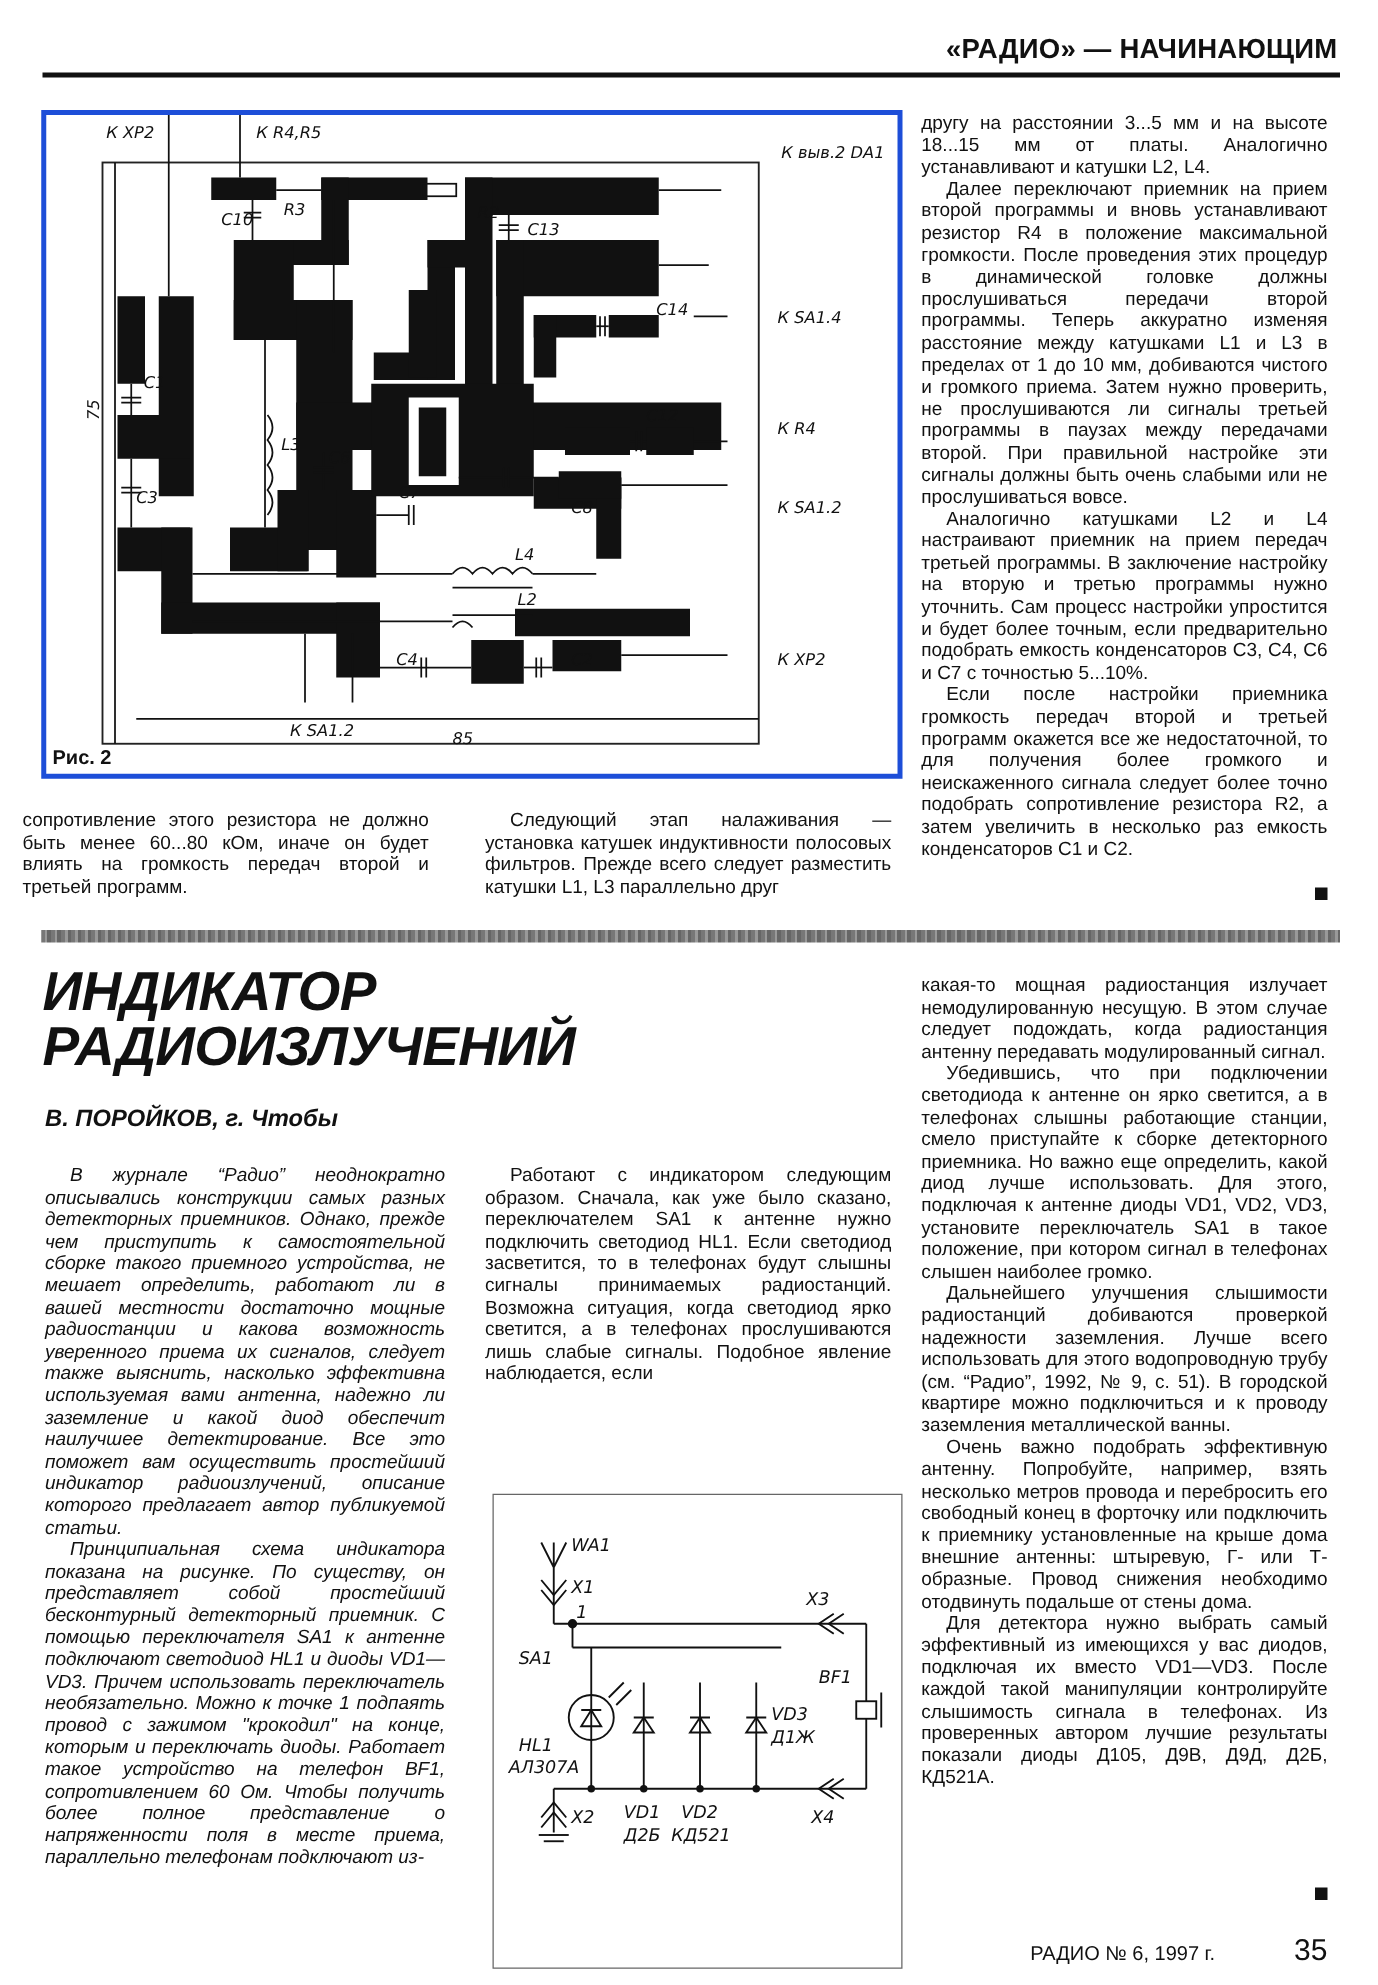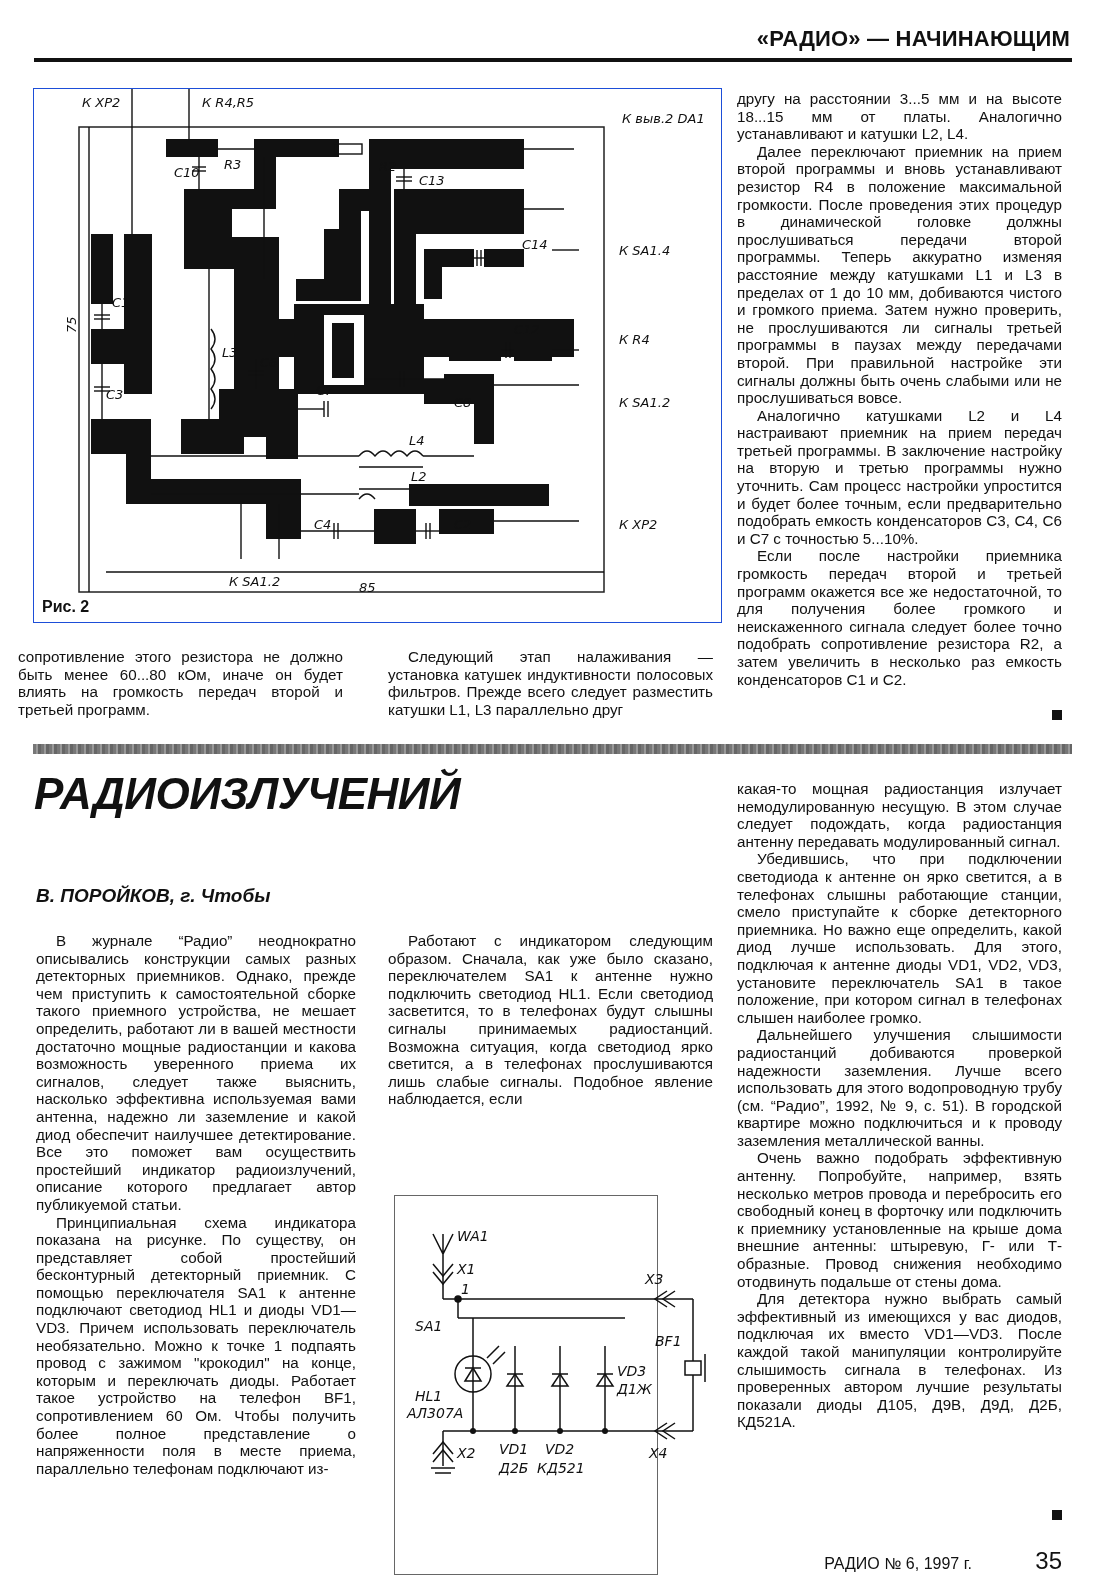--- a/index.html
+++ b/index.html
@@ -8,41 +8,41 @@
     font-family: "Liberation Sans", sans-serif; color: #111;
   }
   .abs { position: absolute; }
   .header-title {
     right: 32px; top: 26px; font-weight: bold; font-size: 22px; letter-spacing: 0.2px;
     font-family: "Liberation Sans", sans-serif;
   }
   .header-rule { left: 34px; right: 30px; top: 58px; height: 4px; background: #111; }
   .figure-box {
     left: 33px; top: 88px; width: 689px; height: 535px;
-    border: 1px solid #1d4ed8; box-sizing: border-box;
+    border: 4px solid #1d4ed8; box-sizing: border-box;
   }
   .figure-caption { left: 42px; top: 598px; font-weight: bold; font-size: 16px; }
   .col { font-size: 15.2px; line-height: 17.6px; text-align: justify; }
   .col p { margin: 0; }
   .col p.ind { text-indent: 20px; }
   .narrow { font-family: "Liberation Sans Narrow", "Liberation Sans", sans-serif; }
   .divider {
     left: 33px; right: 30px; top: 744px; height: 10px;
     background: repeating-linear-gradient(90deg, #777 0 3px, #999 3px 5px, #666 5px 8px);
   }
   .article-title {
     left: 34px; top: 772px; font-size: 44px; line-height: 44px;
     font-weight: bold; font-style: italic; letter-spacing: -0.5px;
   }
   .byline { left: 36px; top: 885px; font-size: 19px; font-weight: bold; font-style: italic; }
   .end-mark { width: 10px; height: 10px; background: #111; }
   .footer { right: 130px; top: 1555px; font-size: 16px; text-align: center; }
   .page-num { right: 40px; top: 1547px; font-size: 24px; }
   .schematic-box {
-    left: 394px; top: 1195px; width: 264px; height: 380px;
+    left: 394px; top: 1195px; width: 328px; height: 380px;
     border: 1px solid #666; box-sizing: border-box;
   }
   svg text { font-family: "DejaVu Sans", sans-serif; font-style: italic; }
 </style>
 </head>
 <body>
 
 <div class="abs header-title">«РАДИО» — НАЧИНАЮЩИМ</div>
 <div class="abs header-rule"></div>
 
@@ -210,25 +210,26 @@
   <p>другу на расстоянии 3...5 мм и на высоте 18...15 мм от платы. Аналогично устанавливают и катушки L2, L4.</p>
   <p class="ind">Далее переключают приемник на прием второй программы и вновь устанавливают резистор R4 в положение максимальной громкости. После проведения этих процедур в динамической головке должны прослушиваться передачи второй программы. Теперь аккуратно изменяя расстояние между катушками L1 и L3 в пределах от 1 до 10 мм, добиваются чистого и громкого приема. Затем нужно проверить, не прослушиваются ли сигналы третьей программы в паузах между передачами второй. При правильной настройке эти сигналы должны быть очень слабыми или не прослушиваться вовсе.</p>
   <p class="ind">Аналогично катушками L2 и L4 настраивают приемник на прием передач третьей программы. В заключение настройку на вторую и третью программы нужно уточнить. Сам процесс настройки упростится и будет более точным, если предварительно подобрать емкость конденсаторов С3, С4, С6 и С7 с точностью 5...10%.</p>
   <p class="ind">Если после настройки приемника громкость передач второй и третьей программ окажется все же недостаточной, то для получения более громкого и неискаженного сигнала следует более точно подобрать сопротивление резистора R2, а затем увеличить в несколько раз емкость конденсаторов С1 и С2.</p>
 </div>
 <div class="abs end-mark" style="left:1052px; top:710px;"></div>
 
 <div class="abs divider"></div>
 
 <div class="abs article-title">
+  <div>ИНДИКАТОР</div>
   <div>РАДИОИЗЛУЧЕНИЙ</div>
 </div>
 <div class="abs byline">В. ПОРОЙКОВ, г. Чтобы</div>
 
-<div class="abs col" style="left:36px; top:932px; width:320px;">
+<div class="abs col" style="left:36px; top:932px; width:320px;font-style:italic;">
   <p class="ind">В журнале “Радио” неоднократно описывались конструкции самых разных детекторных приемников. Однако, прежде чем приступить к самостоятельной сборке такого приемного устройства, не мешает определить, работают ли в вашей местности достаточно мощные радиостанции и какова возможность уверенного приема их сигналов, следует также выяснить, насколько эффективна используемая вами антенна, надежно ли заземление и какой диод обеспечит наилучшее детектирование. Все это поможет вам осуществить простейший индикатор радиоизлучений, описание которого предлагает автор публикуемой статьи.</p>
   <p class="ind">Принципиальная схема индикатора показана на рисунке. По существу, он представляет собой простейший бесконтурный детекторный приемник. С помощью переключателя SA1 к антенне подключают светодиод HL1 и диоды VD1—VD3. Причем использовать переключатель необязательно. Можно к точке 1 подпаять провод с зажимом "крокодил" на конце, которым и переключать диоды. Работает такое устройство на телефон BF1, сопротивлением 60 Ом. Чтобы получить более полное представление о напряженности поля в месте приема, параллельно телефонам подключают из-</p>
 </div>
 <div class="abs col" style="left:388px; top:932px; width:325px;">
   <p class="ind">Работают с индикатором следующим образом. Сначала, как уже было сказано, переключателем SA1 к антенне нужно подключить светодиод HL1. Если светодиод засветится, то в телефонах будут слышны сигналы принимаемых радиостанций. Возможна ситуация, когда светодиод ярко светится, а в телефонах прослушиваются лишь слабые сигналы. Подобное явление наблюдается, если</p>
 </div>
 <div class="abs col" style="left:737px; top:780px; width:325px;">
   <p>какая-то мощная радиостанция излучает немодулированную несущую. В этом случае следует подождать, когда радиостанция антенну передавать модулированный сигнал.</p>
   <p class="ind">Убедившись, что при подключении светодиода к антенне он ярко светится, а в телефонах слышны работающие станции, смело приступайте к сборке детекторного приемника. Но важно еще определить, какой диод лучше использовать. Для этого, подключая к антенне диоды VD1, VD2, VD3, установите переключатель SA1 в такое положение, при котором сигнал в телефонах слышен наиболее громко.</p>
   <p class="ind">Дальнейшего улучшения слышимости радиостанций добиваются проверкой надежности заземления. Лучше всего использовать для этого водопроводную трубу (см. “Радио”, 1992, № 9, с. 51). В городской квартире можно подключиться и к проводу заземления металлической ванны.</p>

